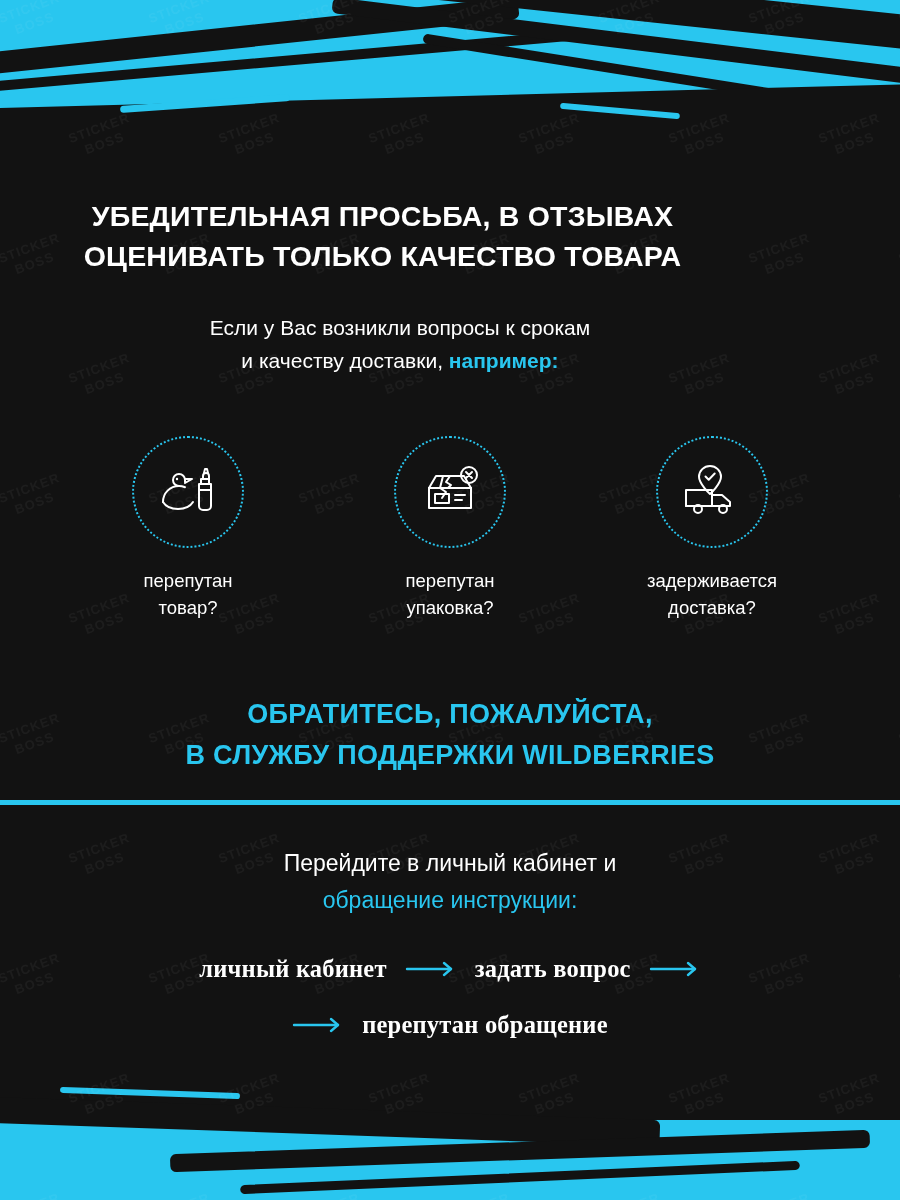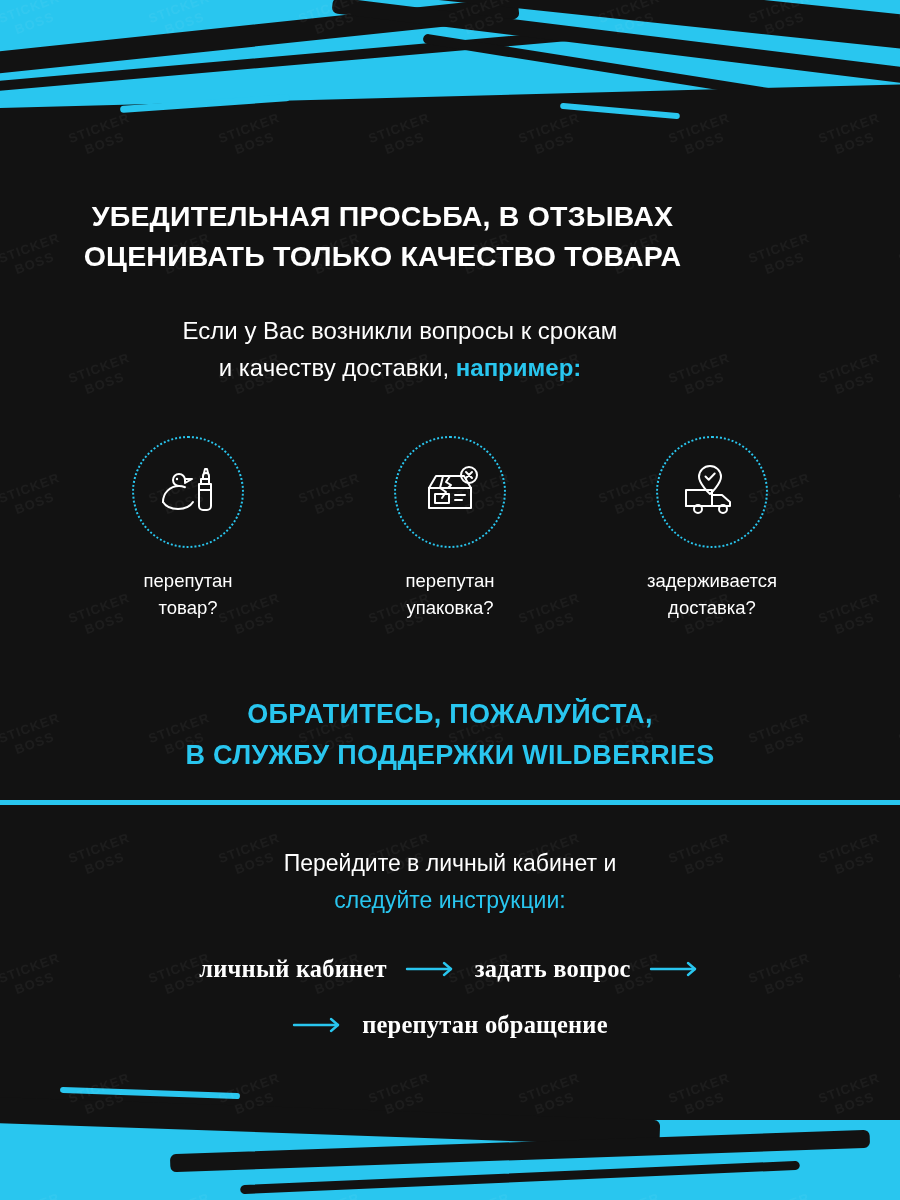--- a/index.html
+++ b/index.html
@@ -89,21 +89,21 @@
     box-sizing: border-box;
   }
 
   .subline {
     position: absolute;
     top: 312px;
     left: 0;
     width: 800px;
     text-align: center;
     color: #ffffff;
-    font-size: 24px;
+    font-size: 21px;
     line-height: 1.55;
     font-weight: 400;
   }
   .subline .accent { color: #29c6ef; font-weight: 700; }
 
   
   .cards {
     position: absolute;
     top: 436px;
     left: 0;
@@ -451,21 +451,21 @@
 
     <div class="cta">
       <div>ОБРАТИТЕСЬ, ПОЖАЛУЙСТА,</div>
       <div>В СЛУЖБУ ПОДДЕРЖКИ WILDBERRIES</div>
     </div>
 
     <div class="divider"></div>
 
     <div class="second-sub">
       <div>Перейдите в личный кабинет и</div>
-      <div class="accent">следуйте инструкции:</div>
+      <div class="accent">обращение инструкции:</div>
     </div>
 
     <div class="steps">
       <div class="steps-row">
         <span class="step">личный кабинет</span>
         <span class="arrow">
           <svg width="52" height="16" viewBox="0 0 52 16" fill="none" stroke="#29c6ef" stroke-width="2.4" stroke-linecap="round" stroke-linejoin="round">
             <path d="M2 8h44"></path>
               <path d="M39 2l7 6-7 6"></path>
           </svg>

